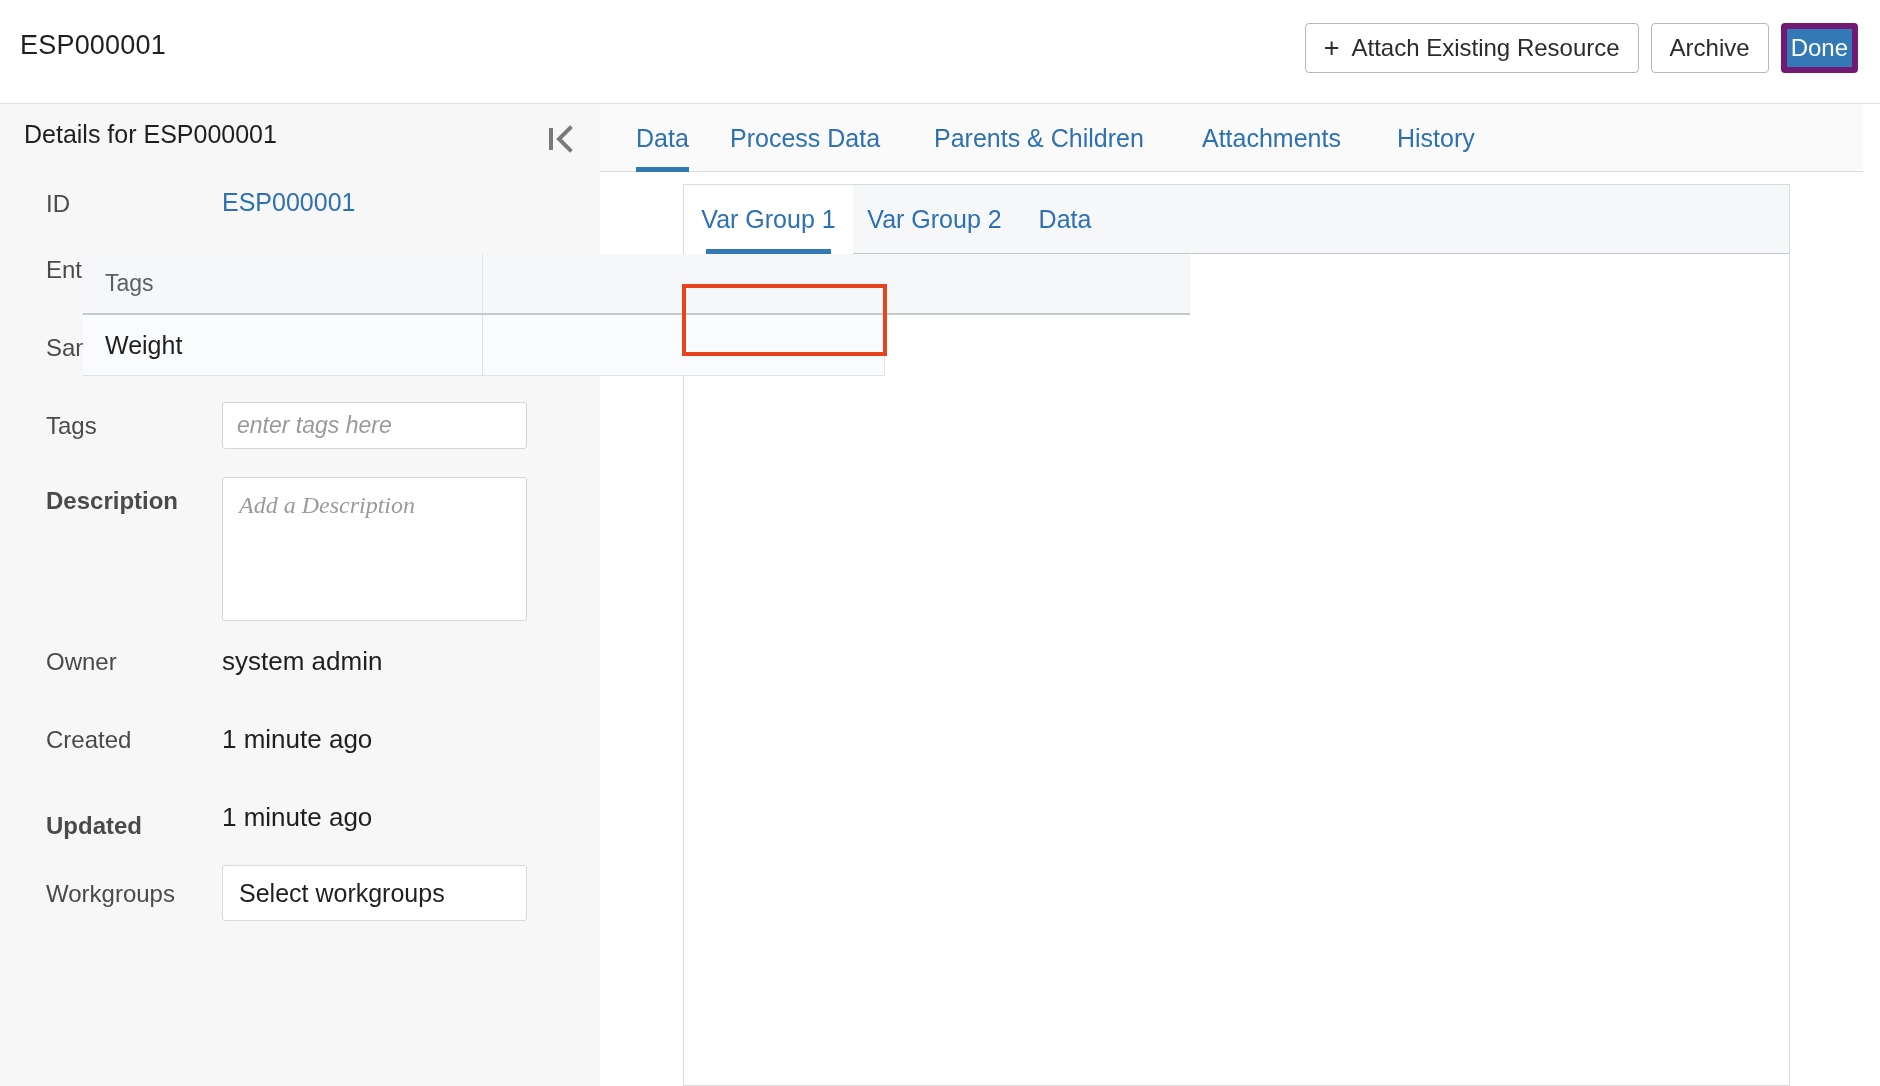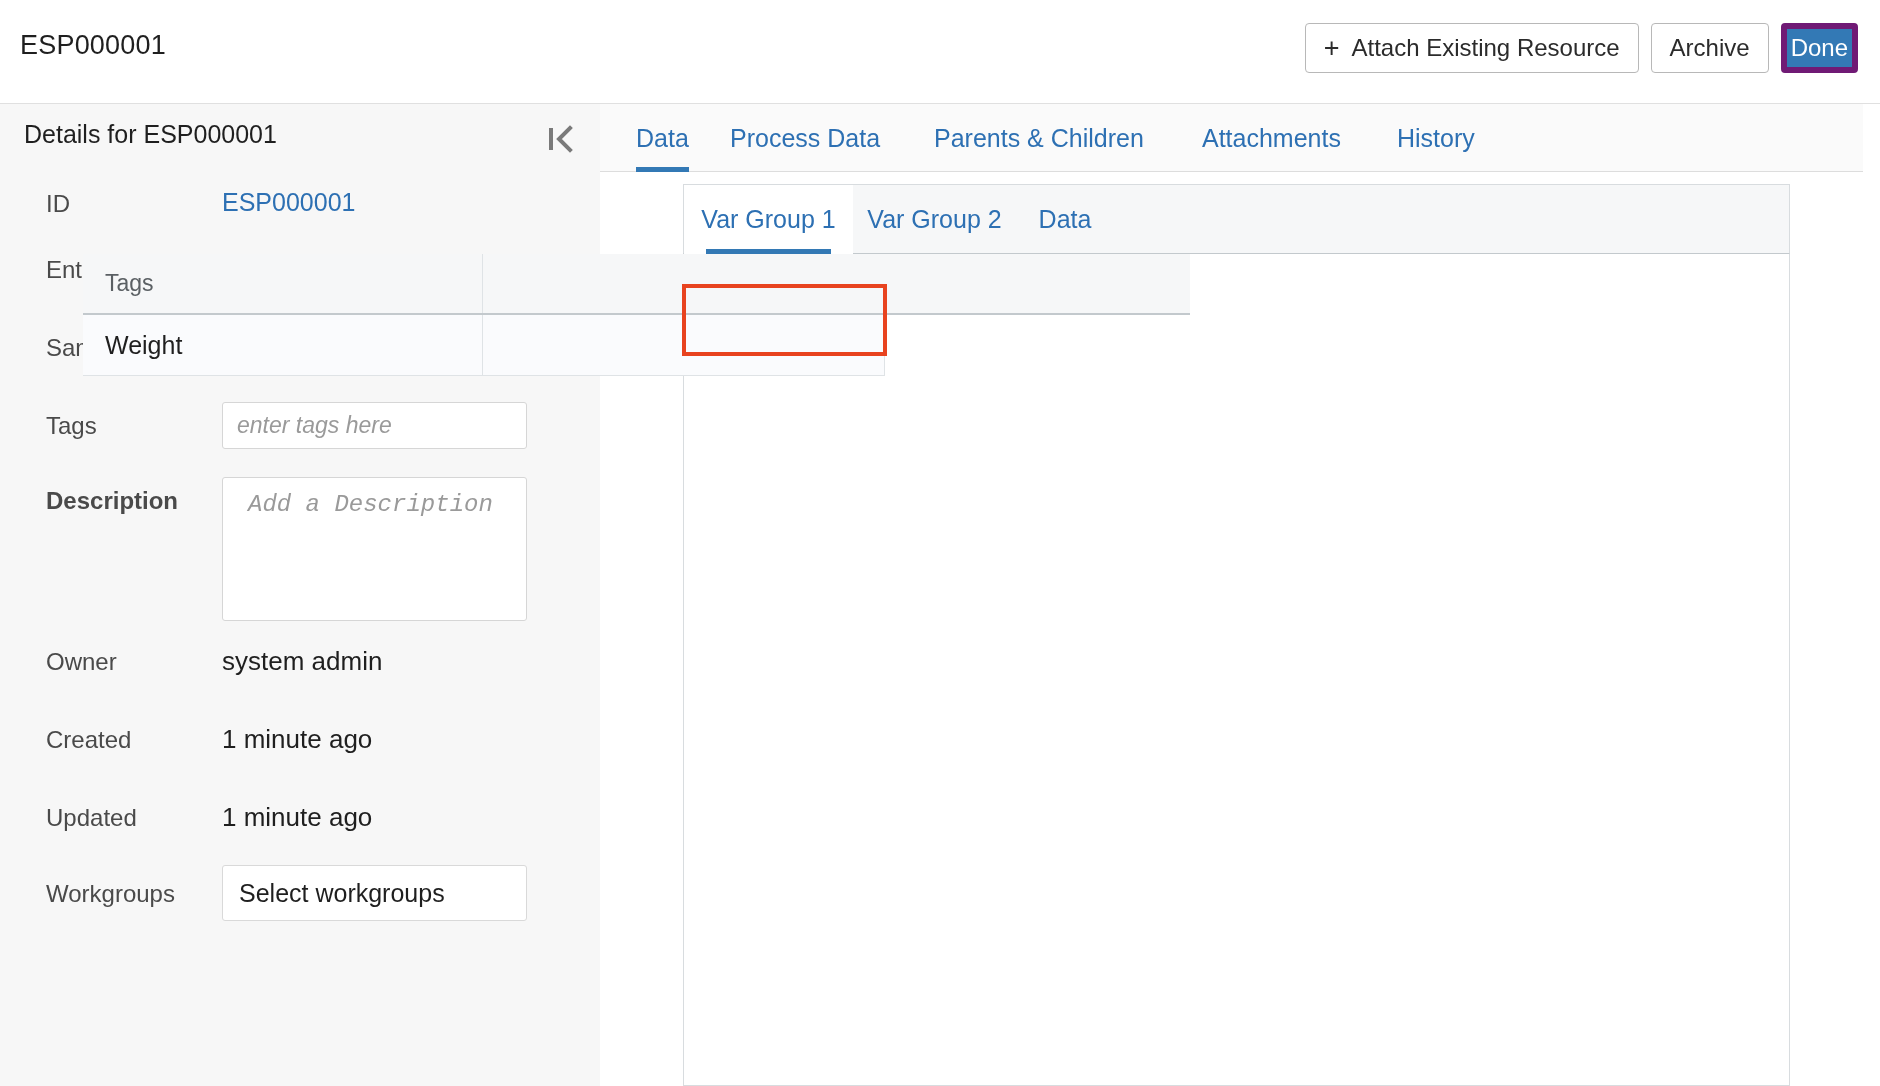--- a/index.html
+++ b/index.html
@@ -88,22 +88,22 @@
     position: absolute; left: 222px; width: 305px; height: 47px;
     background: #ffffff; border: 1px solid #d6d6d6; border-radius: 3px;
     font-size: 23px; color: #1f1f1f; padding: 0 14px;
     font-family: "Liberation Sans", sans-serif;
   }
   .text-input::placeholder { color: #9a9a9a; font-style: italic; }
 
   #description-area {
     position: absolute; left: 222px; top: 0px; width: 305px; height: 144px;
     background: #ffffff; border: 1px solid #d6d6d6; border-radius: 3px;
-    font-size: 24px; color: #1f1f1f; padding: 12px 25px; resize: none;
-    font-family: Liberation Mono, monospace; line-height: 1.25;
+    font-size: 24px; color: #1f1f1f; padding: 12px 16px; resize: none;
+    font-family: Liberation Serif, serif; line-height: 1.25;
   }
   #description-area::placeholder { color: #9a9a9a; font-style: italic; }
 
   #workgroups-select {
     position: absolute; left: 222px; width: 305px; height: 56px;
     background: #ffffff; border: 1px solid #d9d9d9; border-radius: 3px;
     display: flex; align-items: center; padding-left: 16px;
     font-size: 25px; color: #1f1f1f; cursor: pointer;
   }
 
@@ -256,21 +256,21 @@
       <div class="form-label" style="top:2px;">Owner</div>
       <div class="form-value" style="top:0px;">system admin</div>
     </div>
 
     <div class="form-row" style="top:620px;">
       <div class="form-label" style="top:2px;">Created</div>
       <div class="form-value" style="top:0px;">1 minute ago</div>
     </div>
 
     <div class="form-row" style="top:698px;">
-      <div class="form-label" style="top:2px;">Updated</div>
+      <div class="form-label" style="top:10px;font-weight:bold;">Updated</div>
       <div class="form-value" style="top:0px;">1 minute ago</div>
     </div>
 
     <div class="form-row" style="top:761px;">
       <div class="form-label" style="top:15px;">Workgroups</div>
       <div id="workgroups-select" style="top:0px;">
         <span>Select workgroups</span>
       </div>
     </div>
   </div>

